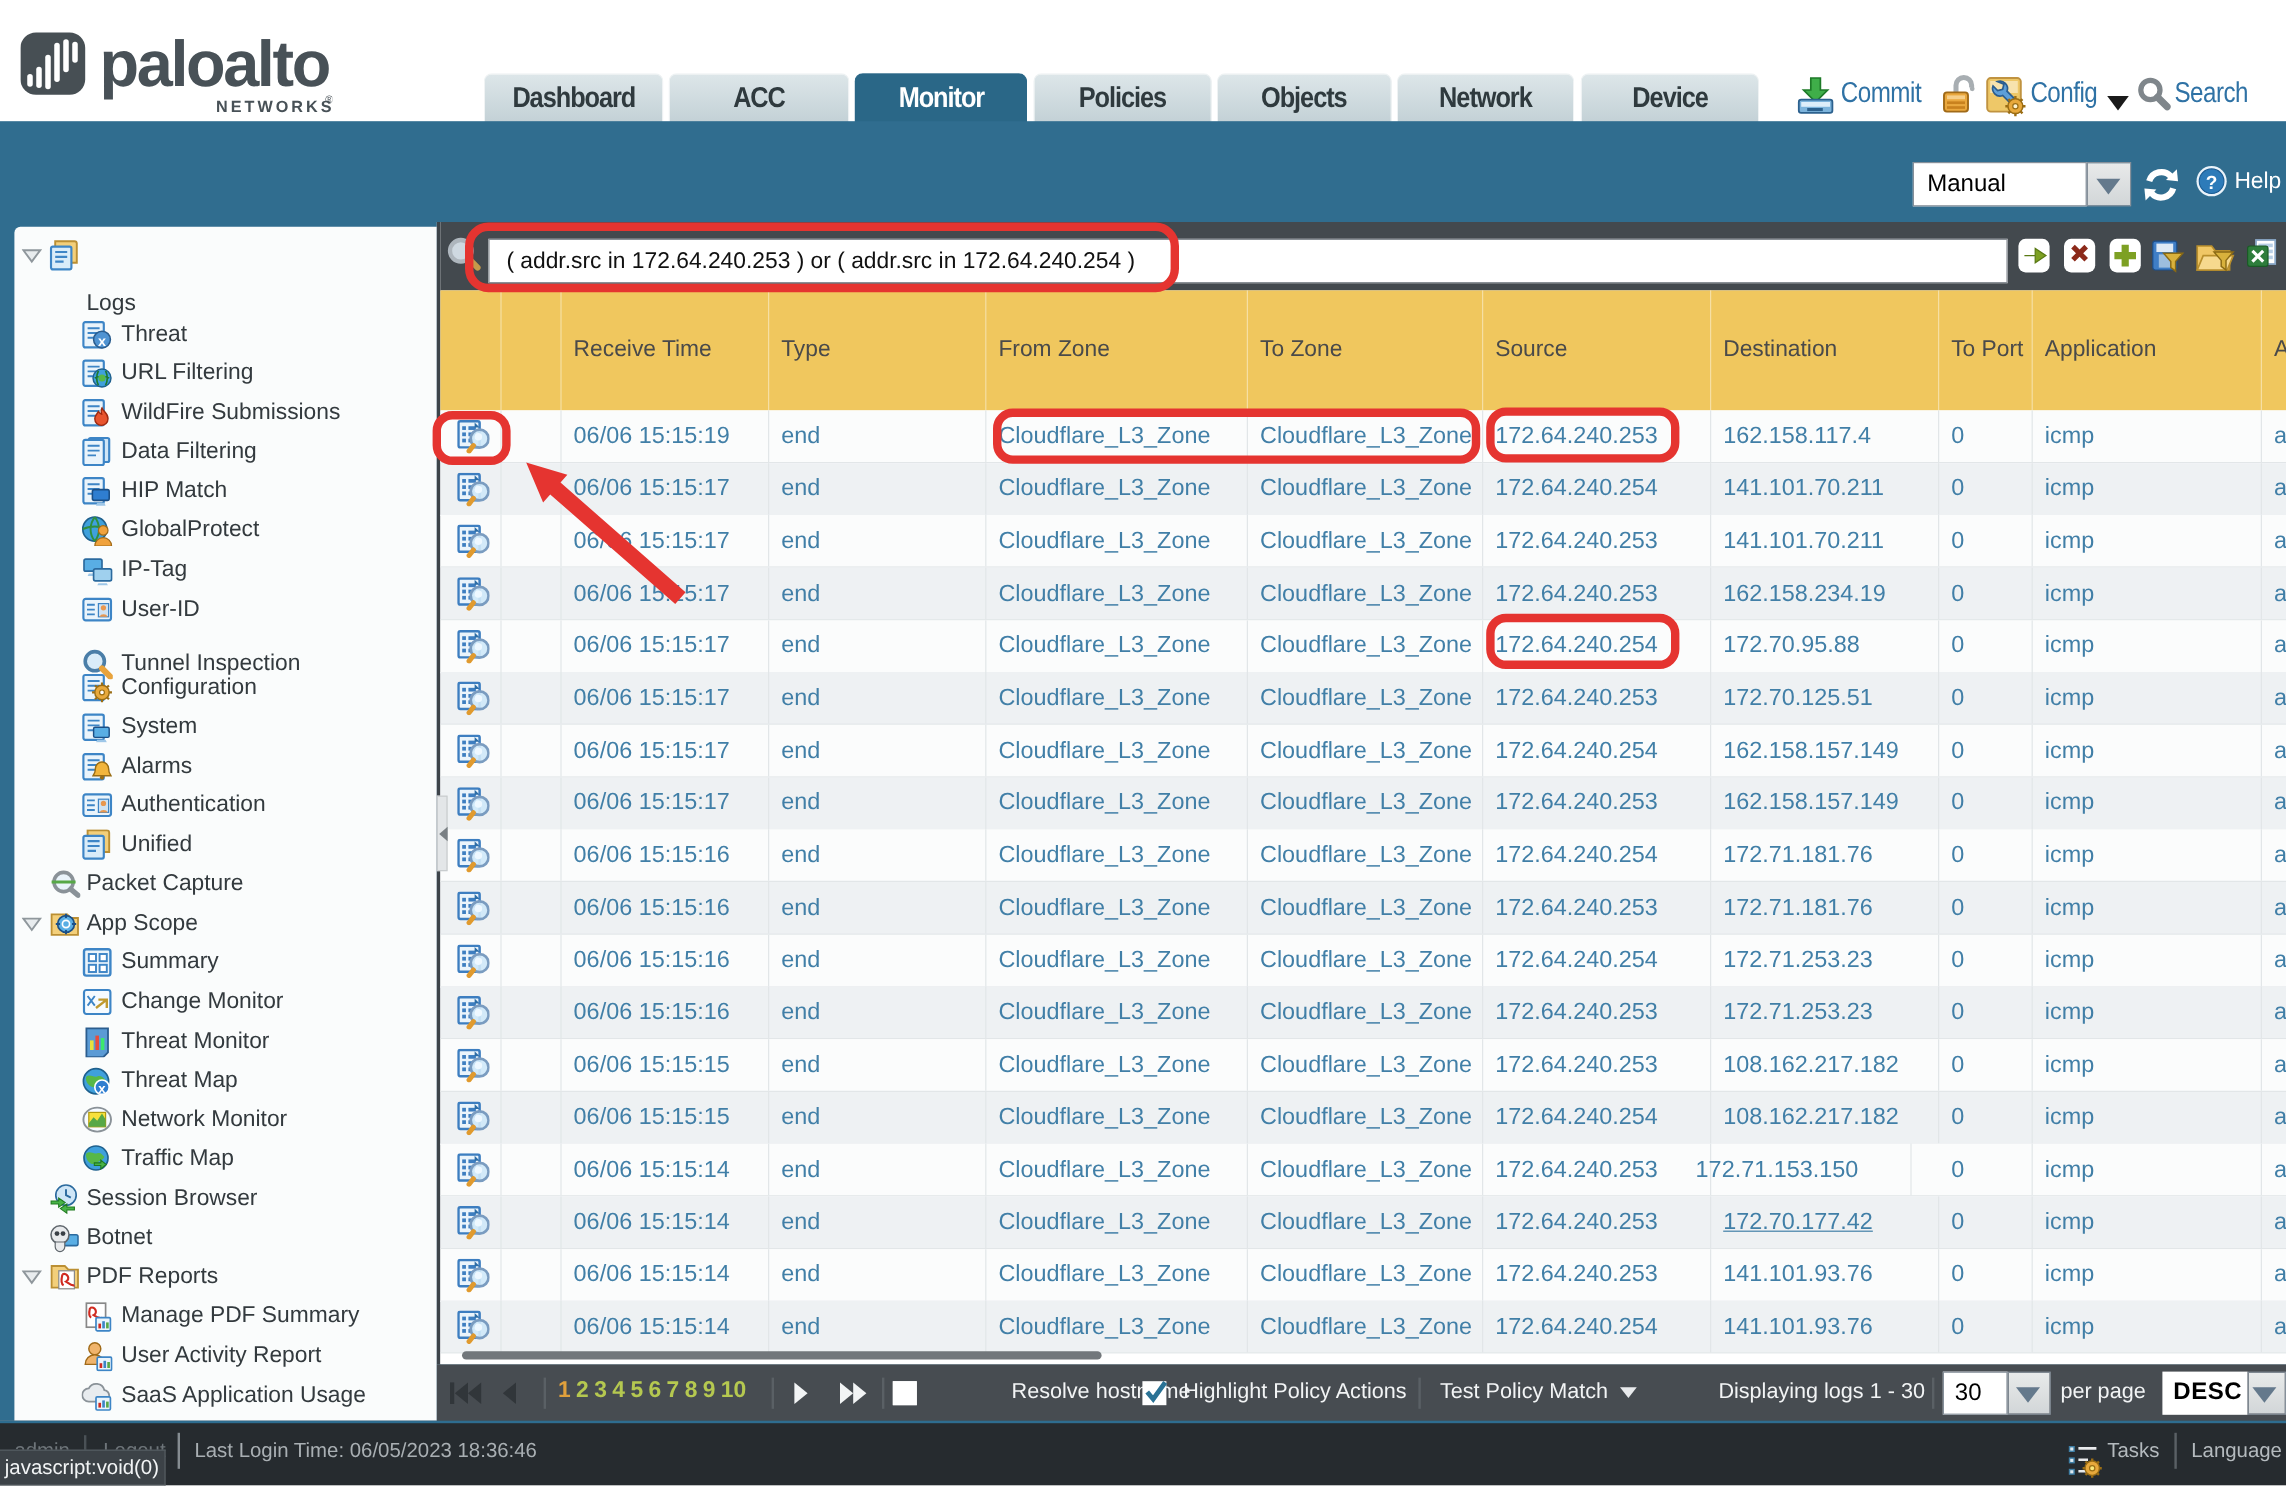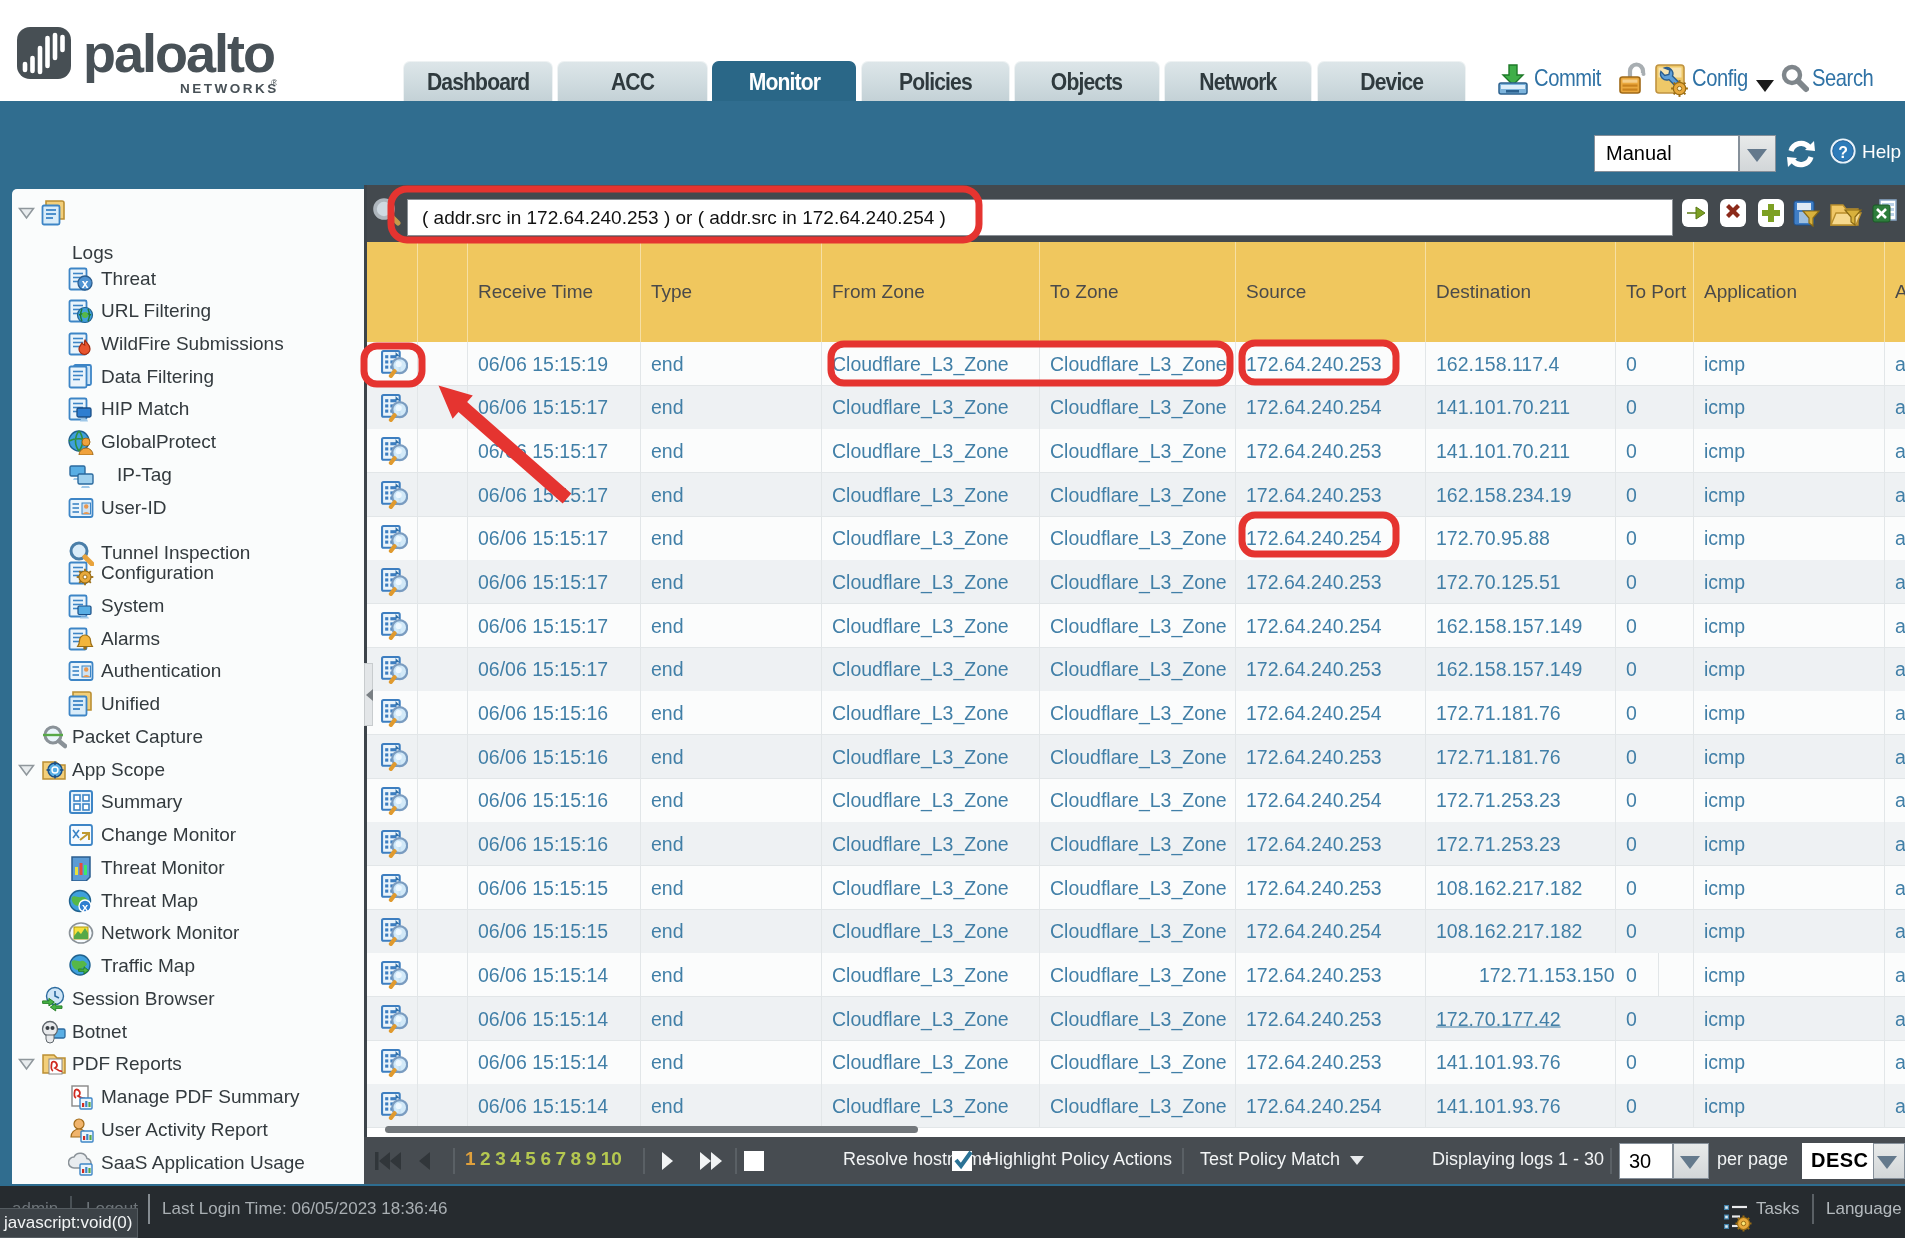--- a/index.html
+++ b/index.html
@@ -220,21 +220,21 @@
       </svg>
       <div class="lbl" style="left:89px;">HIP Match</div>
     </div>
 <div class="trow" style="top:269.4px;">
       <svg class="ticon" style="left:56px" viewBox="0 0 26 26">
         <rect x="2" y="4" width="15" height="10" rx="1.5" fill="#59aee4" stroke="#2b6a9e" stroke-width="1.4"></rect>
         <path d="M6 16 h7 l1 2 h-9 z" fill="#9ec7e8"></path>
         <rect x="10" y="12" width="15" height="10" rx="1.5" fill="#9fd0ee" stroke="#2b6a9e" stroke-width="1.4"></rect>
         <path d="M14 24 h7 l1 2 h-9 z" fill="#9ec7e8"></path>
       </svg>
-      <div class="lbl" style="left:89px;margin-left:16px;">IP-Tag</div>
+      <div class="lbl" style="left:89px;">IP-Tag</div>
     </div>
 <div class="trow" style="top:302.2px;">
       <svg class="ticon" style="left:56px" viewBox="0 0 26 26">
         <rect x="1.5" y="4" width="23" height="18" rx="2" fill="#eaf4fb" stroke="#3d85c6" stroke-width="1.8"></rect>
         <g stroke="#3d85c6" stroke-width="1.6">
           <line x1="4.5" y1="9" x2="11" y2="9"></line>
           <line x1="4.5" y1="13" x2="11" y2="13"></line>
           <line x1="4.5" y1="17" x2="11" y2="17"></line>
         </g>
         <rect x="14" y="8" width="8.5" height="11" fill="#cfe2f2" stroke="#3d85c6"></rect>
@@ -1061,21 +1061,21 @@
       </div>
 <div class="cell" style="left:455px;width:218px;">
         <div>Cloudflare_L3_Zone</div>
       </div>
 <div class="cell" style="left:673px;width:196px;">
         <div>Cloudflare_L3_Zone</div>
       </div>
 <div class="cell" style="left:869px;width:190px;">
         <div>172.64.240.253</div>
       </div>
-<div class="cell" style="left:1102px;width:190px;text-align:center;">
+<div class="cell" style="left:1036px;width:190px;text-align:center;">
         <div>172.71.153.150</div>
       </div>
 <div class="cell" style="left:1249px;width:78px;">
         <div>0</div>
       </div>
 <div class="cell" style="left:1327px;width:191px;">
         <div>icmp</div>
       </div>
 <div class="cell" style="left:1518px;width:45px;border-right:none;">
         <div>al</div>

